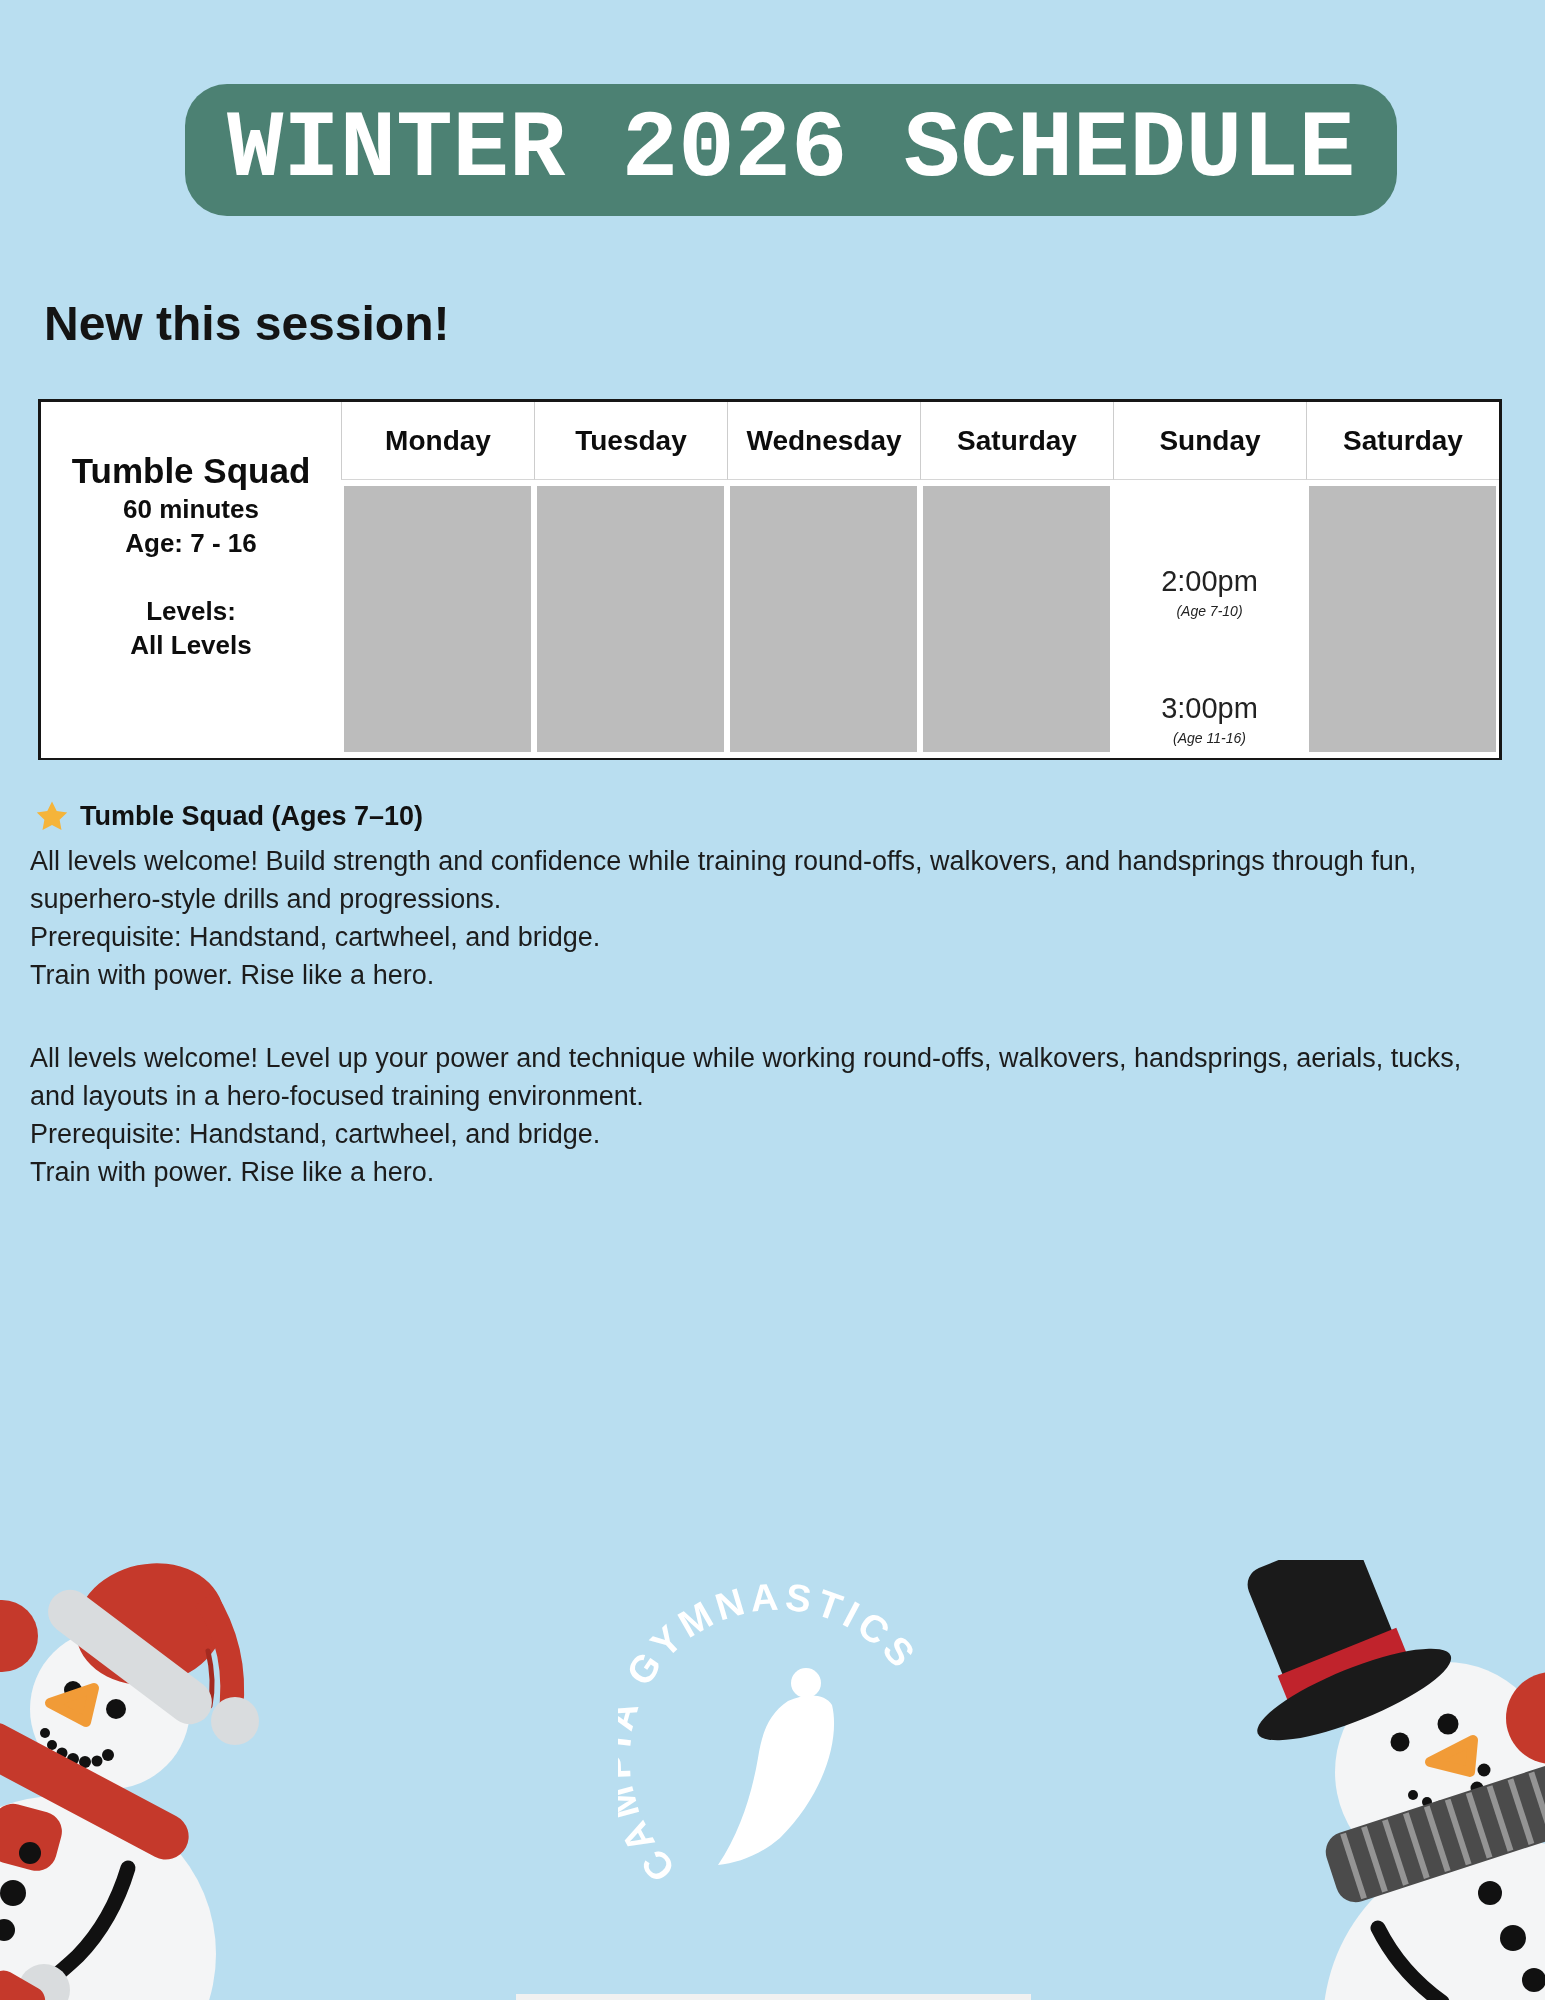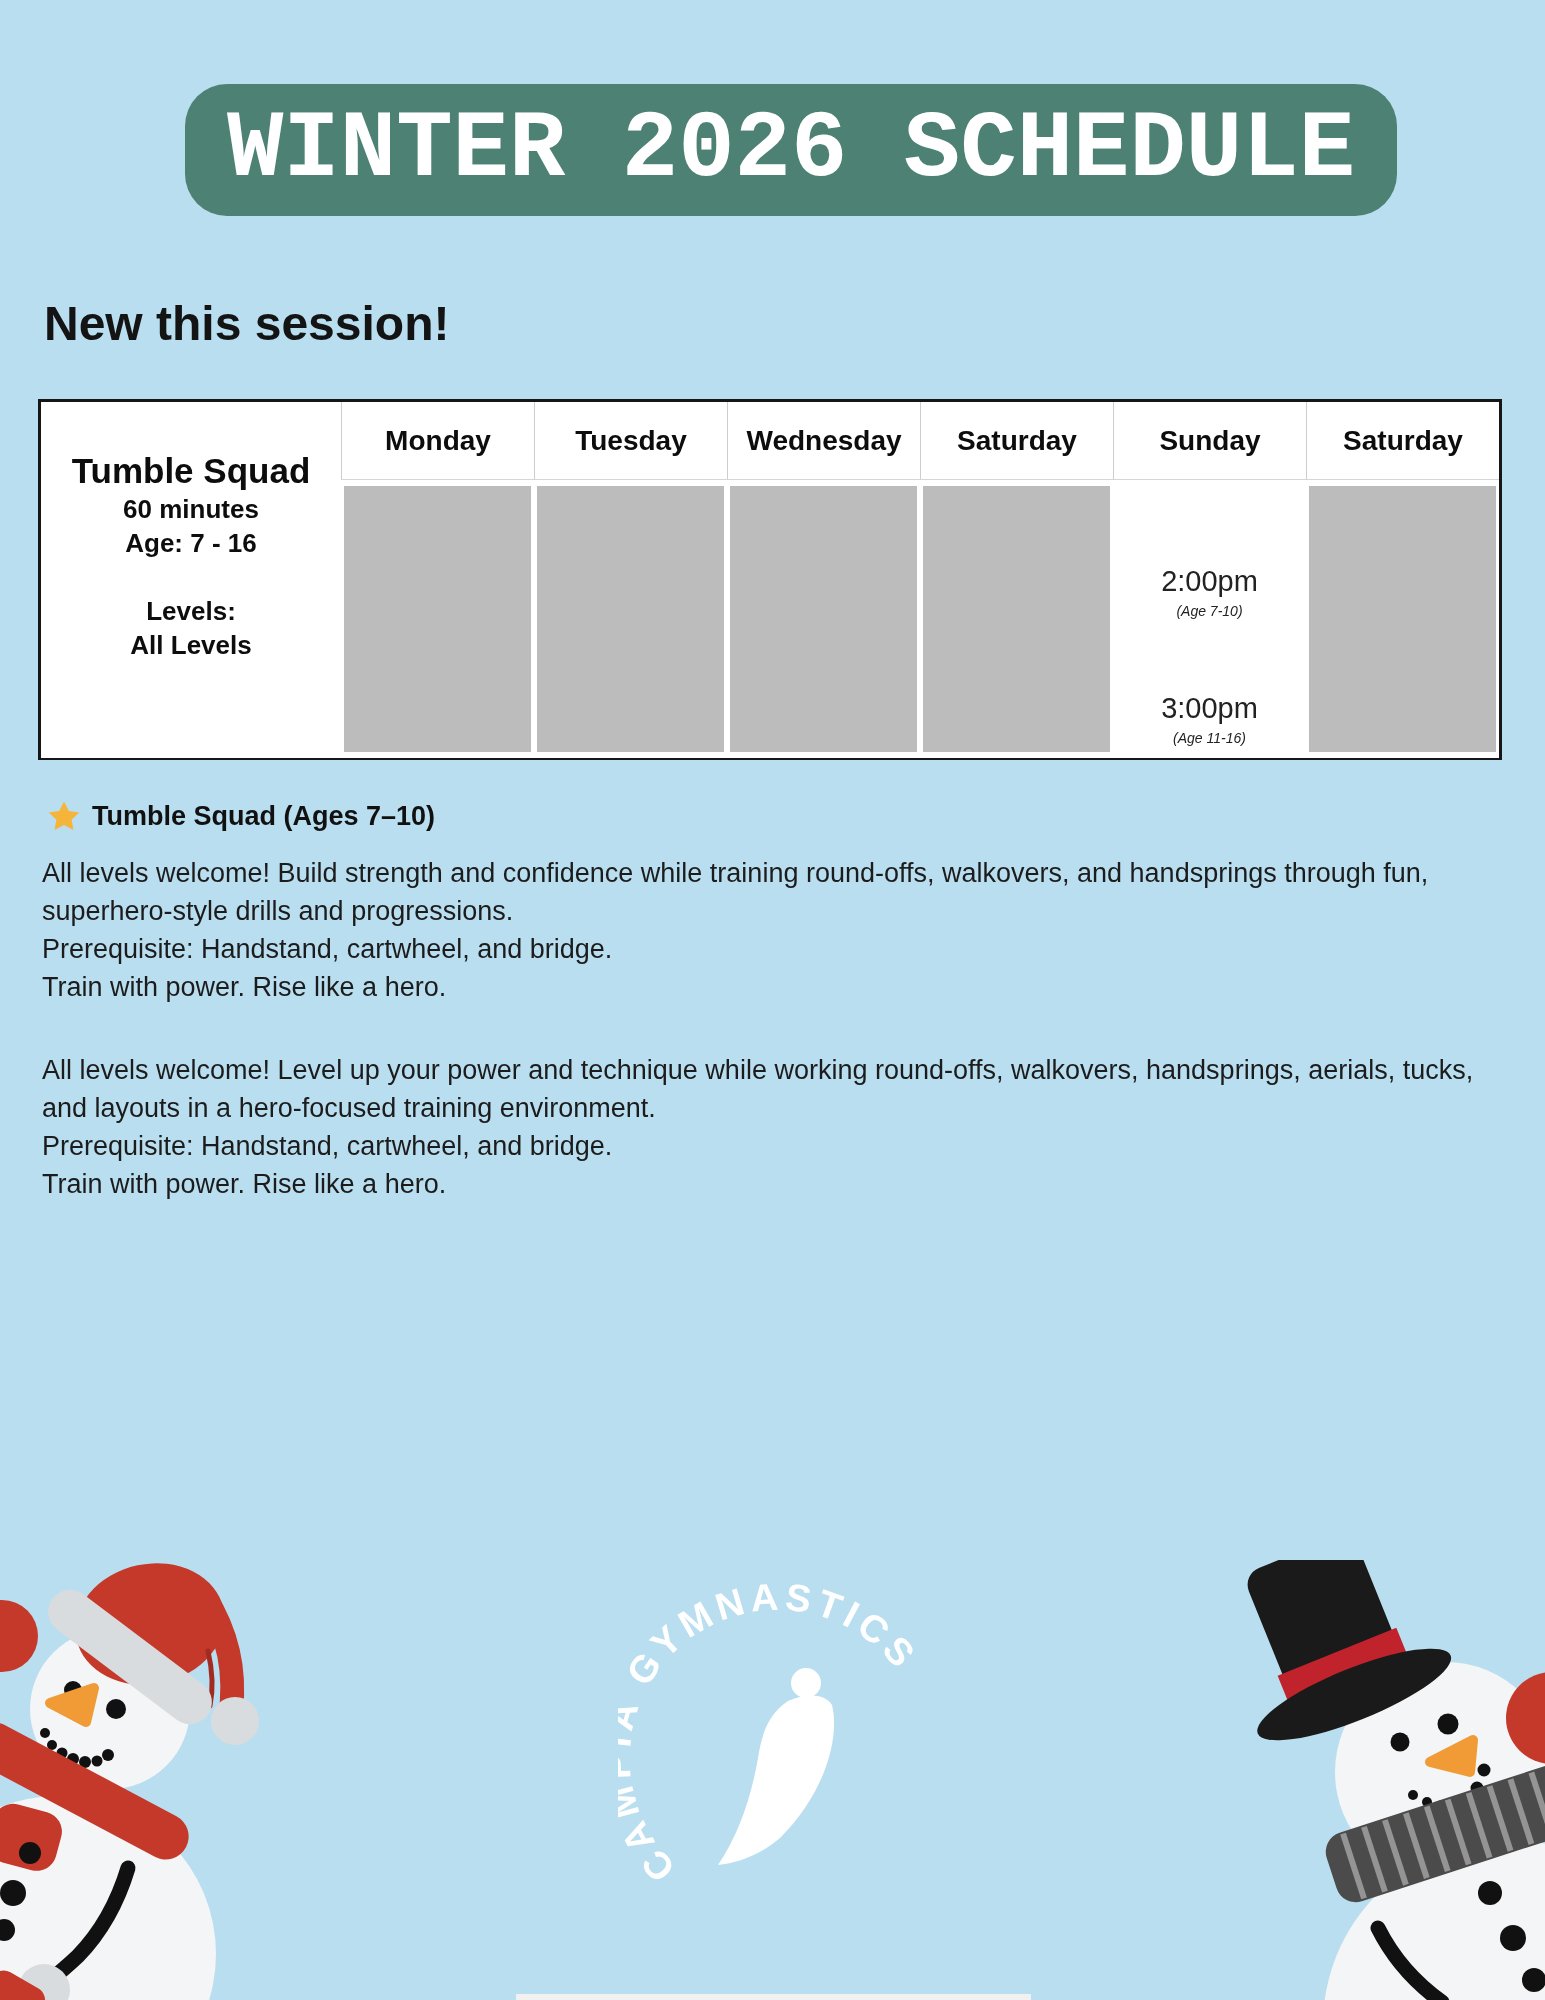--- a/index.html
+++ b/index.html
@@ -27,24 +27,24 @@
     border-left:1px solid #cdcdcd;border-bottom:1px solid #d6d6d6;}
   .day-cell{grid-row:2;padding:6px 3px 6px;box-sizing:border-box;background:#ffffff;}
   .day-cell .fill{width:100%;height:100%;background:#bcbcbc;}
   .day-cell.available{display:flex;flex-direction:column;align-items:center;padding-top:54px;}
   .slot{text-align:center;}
   .slot-first{margin-bottom:36px;}
   .slot-time{font-size:29px;color:#222222;font-weight:400;line-height:33px;margin-top:31px;}
   .slot-age{font-size:14px;color:#222222;line-height:27px;font-style:italic;}
 
   
-  .desc-block{position:absolute;left:42px;width:1495px;color:#1c1c1c;}
+  .desc-block{position:absolute;left:30px;width:1495px;color:#1c1c1c;}
   .desc-title-row{display:flex;align-items:center;gap:12px;margin-left:6px;height:44px;}
   .desc-title{font-size:27px;font-weight:bold;color:#111111;}
-  .desc-body{font-size:27px;line-height:38px;white-space:pre-line;margin-top:16px;}
+  .desc-body{font-size:27px;line-height:38px;white-space:pre-line;margin-top:4px;}
   .block-1{top:794px;}
   .block-2{top:1035px;}
 
   
   .logo-svg{position:absolute;left:618px;top:1558px;}
 
   
   .snowman-left{position:absolute;left:0px;top:1556px;}
   .snowman-right{position:absolute;left:1230px;top:1560px;}
 

